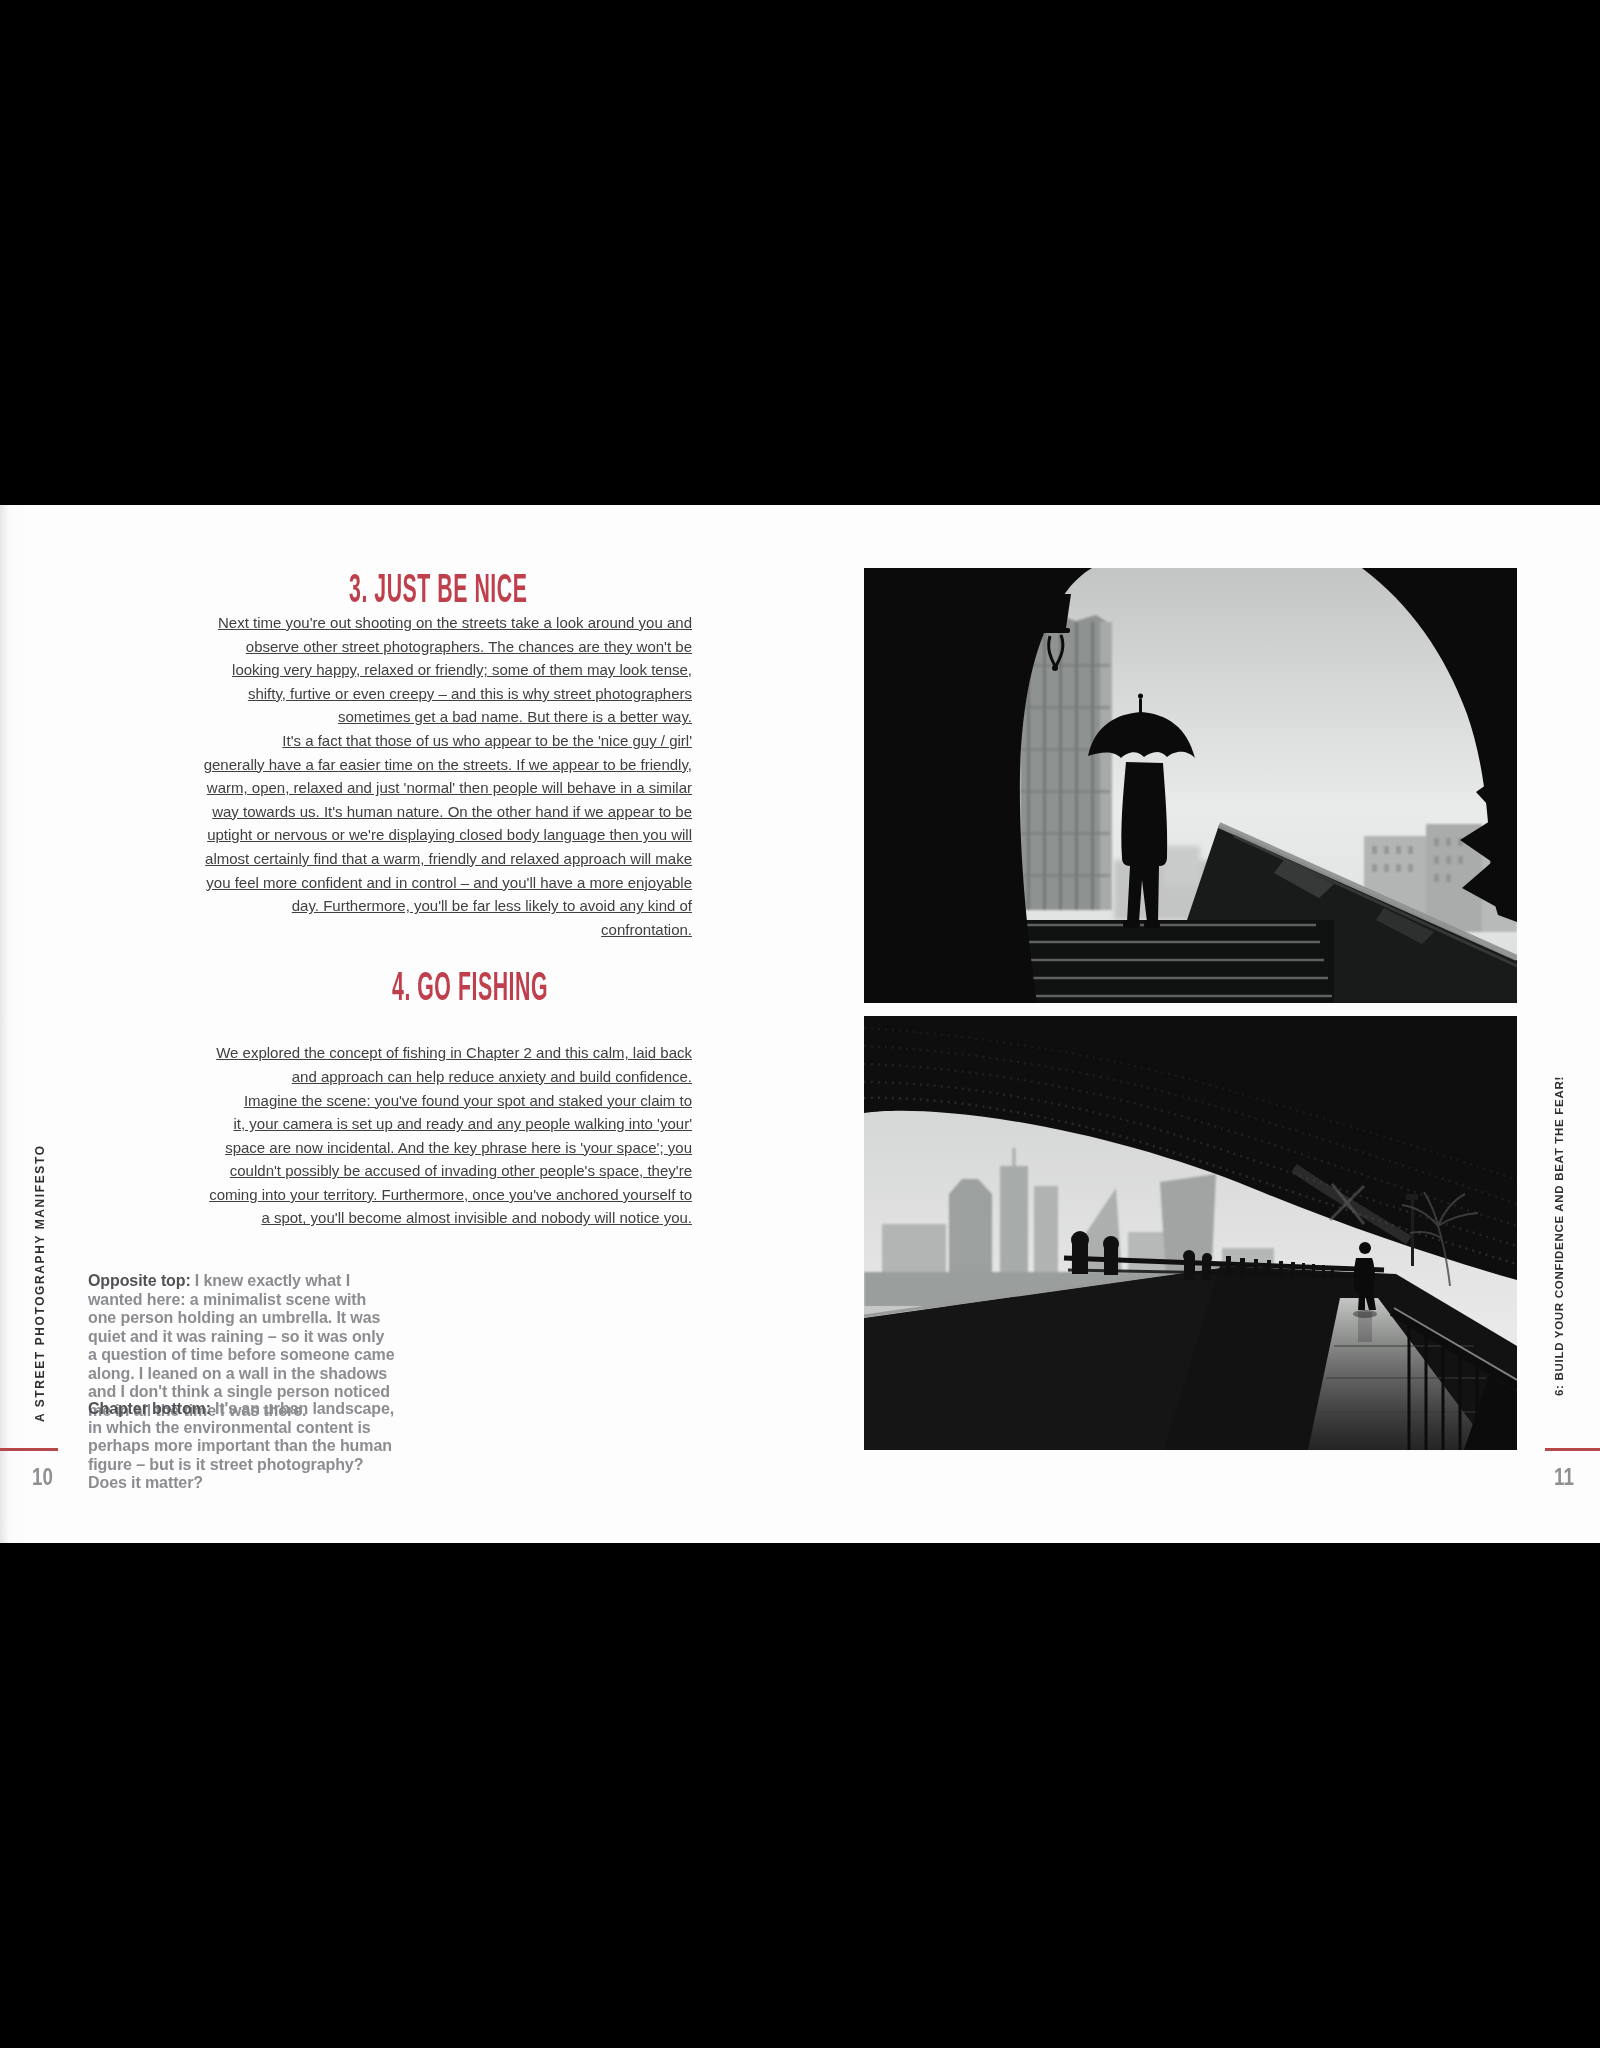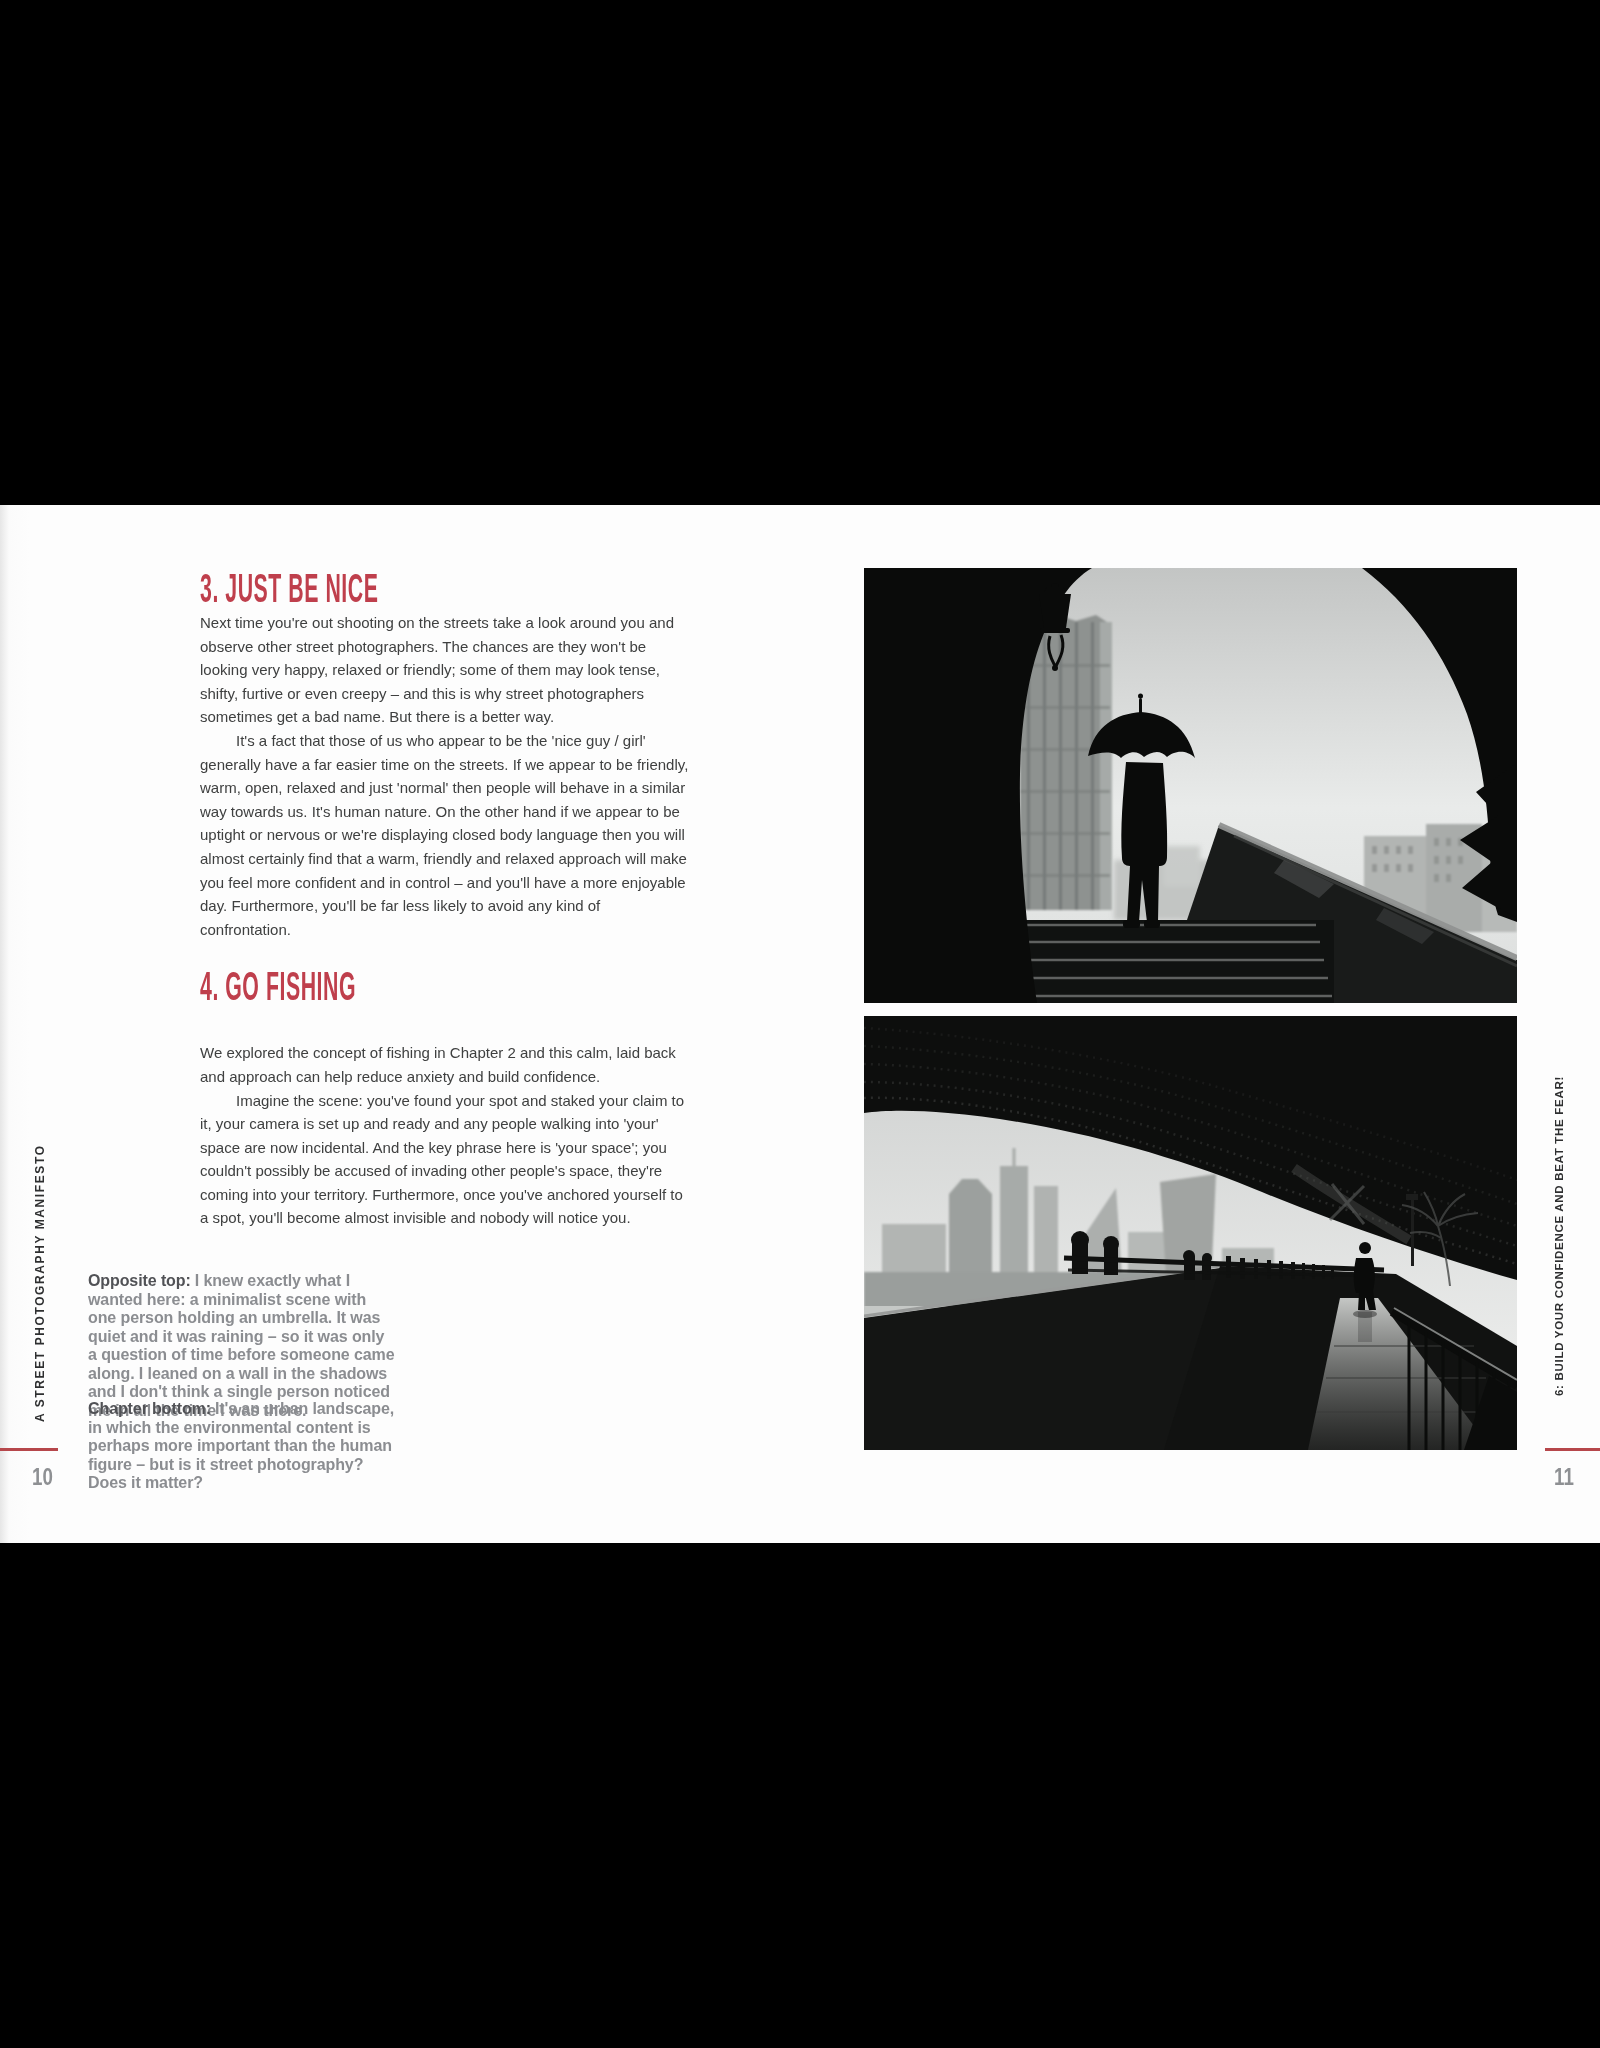--- a/index.html
+++ b/index.html
@@ -1,25 +1,25 @@
 <!DOCTYPE html>
 <html><head>
 <meta charset="utf-8">
 <style>
   html,body{margin:0;padding:0;background:#000;}
   body{width:1600px;height:2048px;position:relative;font-family:"Liberation Sans",sans-serif;overflow:hidden;}
   .spread{position:absolute;left:0;top:505px;width:1600px;height:1038px;
           background:linear-gradient(90deg,#e6e6e6 0px,#fbfbfb 9px,#fdfdfd 30px,#fdfdfd 100%);}
   
-  .text-col{position:absolute;left:200px;top:60px;width:492px;color:#3f4040;}
+  .text-col{position:absolute;left:200px;top:60px;width:492px;color:#3f4040;text-align:right;}
   .sec-heading{color:#bf3f4c;font-weight:700;font-size:41px;line-height:46px;
                display:inline-block;transform:scaleX(0.52);transform-origin:0 50%;
                letter-spacing:1px;white-space:nowrap;margin:0;}
   .h-gap1{margin-top:18px;}
-  .body-p{font-size:15px;line-height:23.6px;margin:0;}
+  .body-p{font-size:15px;line-height:23.6px;margin:0;text-decoration:underline;}
   .indent{text-indent:36px;}
   .h2-wrap{margin-top:22px;margin-bottom:32px;}
   
   .caption{position:absolute;left:88px;width:308px;font-size:16px;line-height:18.5px;
            font-weight:700;color:#8b8d91;letter-spacing:-0.1px;}
   .cap-label{color:#515256;margin-right:4px;}
   .caption-1{top:751px;}
   .caption-2{top:879px;}
   
   .spine{position:absolute;white-space:nowrap;font-weight:700;color:#2e2f30;

